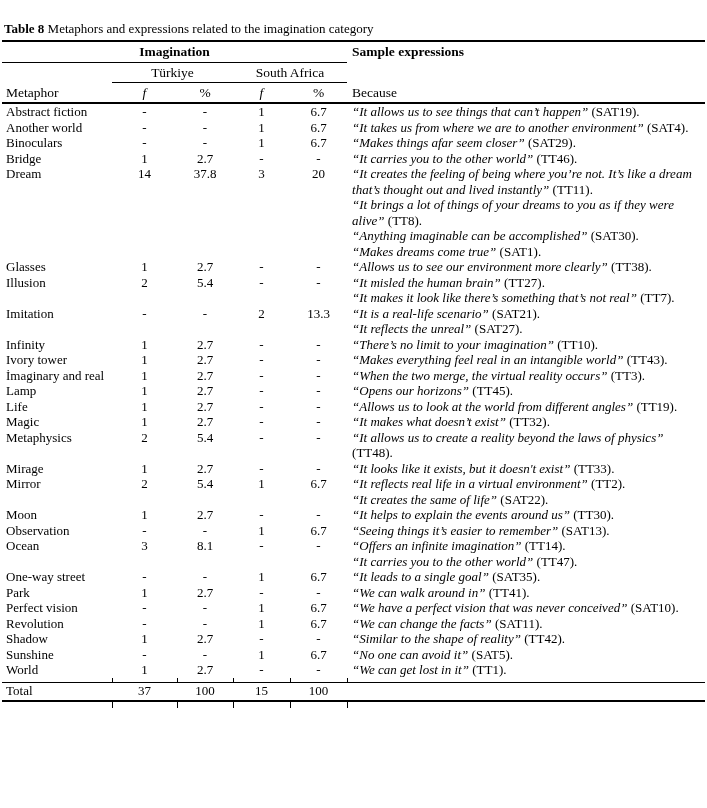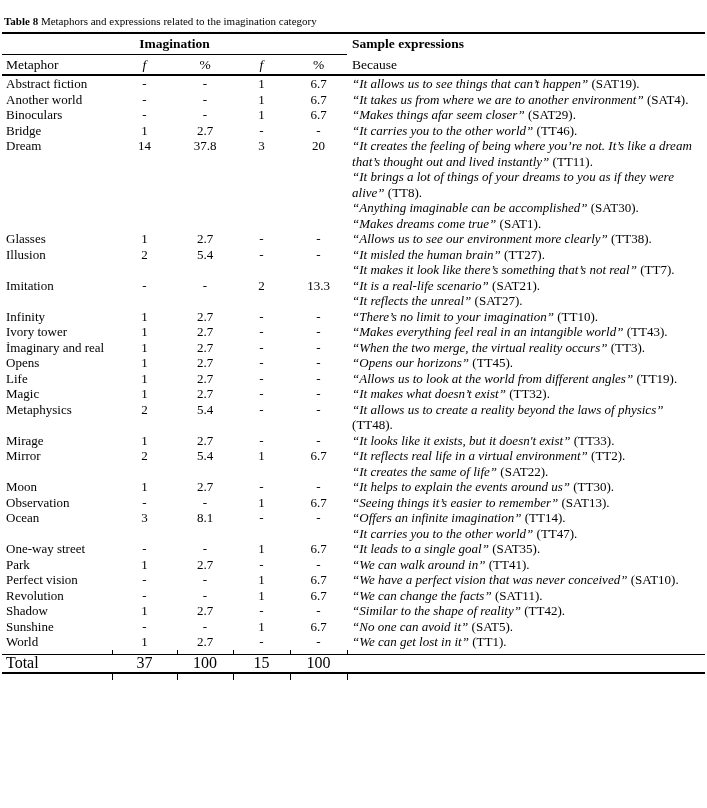--- a/index.html
+++ b/index.html
@@ -2,21 +2,21 @@
 <html><head>
 <meta charset="utf-8">
 <style>
   html, body { margin: 0; padding: 0; background: #ffffff; }
   body {
     width: 707px; height: 808px; overflow: hidden;
     font-family: "Liberation Serif", serif;
     color: #000;
   }
   .page { padding: 5px 2px 0 2px; }
-  .title { font-size: 11px; line-height: 16px; margin: 8px 0 3px 2px; }
+  .title { font-size: 13px; line-height: 16px; margin: 16px 0 3px 2px; }
   .title b { font-weight: bold; }
 
   table.doc-table {
     width: 703px;
     border-collapse: collapse;
     table-layout: fixed;
     border-top: 2px solid #000;
   }
   col.c1 { width: 110px; }
   col.c2 { width: 65px; }
@@ -42,21 +42,21 @@
   td.c-because { padding-left: 5px; }
   .quote i { font-style: italic; }
 
   tr.ticks1 td { height: 4px; }
   tr.ticks2 td { height: 6px; }
   td.tickcell { border-left: 1px solid #000; }
   tr.total td {
     border-top: 1px solid #000;
     border-bottom: 2px solid #000;
     height: 17px; vertical-align: middle;
-    font-size: 16px;
+    font-size: 13px;
   }
 </style>
 </head>
 <body>
 
 <div class="page">
   <div class="title"><b>Table 8</b><span> Metaphors and expressions related to the imagination category</span></div>
 
   <table class="doc-table">
     <colgroup>
@@ -65,20 +65,26 @@
         <col class="c3">
         <col class="c4">
         <col class="c5">
         <col class="c6">
     </colgroup>
     <thead>
       <tr class="h1">
         <td colspan="5" class="span-left">Imagination</td>
         <td class="sample">Sample expressions</td>
       </tr>
+      <tr class="h2">
+        <td></td>
+        <td colspan="2" class="u">Türkiye</td>
+        <td colspan="2" class="u">South Africa</td>
+        <td></td>
+      </tr>
       <tr class="h3">
         <td class="c-met">Metaphor</td>
         <td class="c-num"><i>f</i></td>
         <td class="c-num">%</td>
         <td class="c-num"><i>f</i></td>
         <td class="c-num">%</td>
         <td class="c-because">Because</td>
       </tr>
     </thead>
     <tbody id="table-body">
@@ -191,21 +197,21 @@
           <td class="c-met">İmaginary and real</td>
           <td class="c-num">1</td>
           <td class="c-num">2.7</td>
           <td class="c-num">-</td>
           <td class="c-num">-</td>
           <td class="c-because">
             <div class="quote"><i>“When the two merge, the virtual reality occurs”</i> (TT3).</div>
           </td>
         </tr>
         <tr>
-          <td class="c-met">Opens</td>
+          <td class="c-met">Lamp</td>
           <td class="c-num">1</td>
           <td class="c-num">2.7</td>
           <td class="c-num">-</td>
           <td class="c-num">-</td>
           <td class="c-because">
             <div class="quote"><i>“Opens our horizons”</i> (TT45).</div>
           </td>
         </tr>
         <tr>
           <td class="c-met">Life</td>

